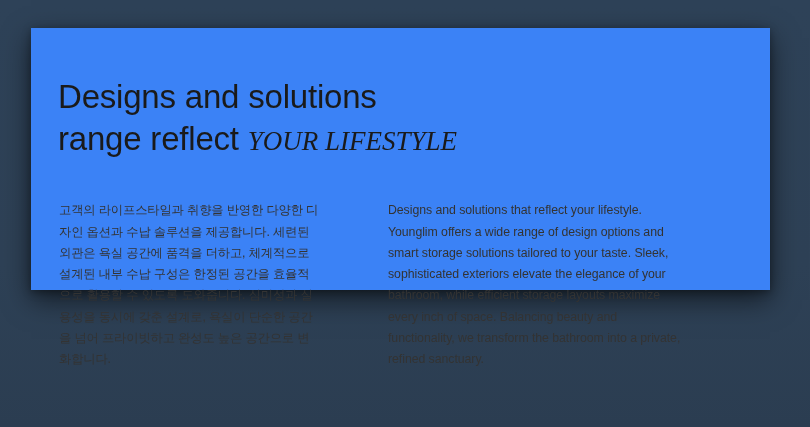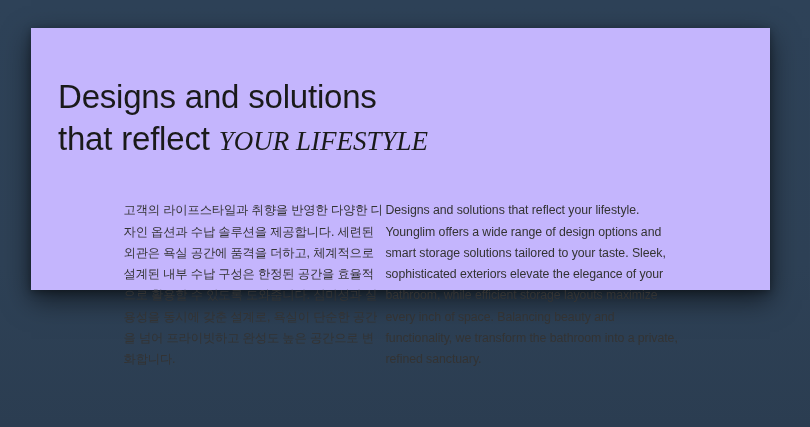--- a/index.html
+++ b/index.html
@@ -22,21 +22,21 @@
     background:
       linear-gradient(180deg, #2e4258 0%, #2e4156 62%, #2b3d51 100%);
   }
 
   .slide-card {
     position: absolute;
     left: 31px;
     top: 28px;
     width: 739px;
     height: 262px;
-    background: #c4b5fd;
+    background: #3b82f6;
     box-shadow:
       0 10px 26px rgba(0,0,0,0.55),
       0 2px 8px rgba(0,0,0,0.35);
   }
 
   .card-inner {
     position: absolute;
     left: 27px;
     top: 0;
     right: 24px;
@@ -64,49 +64,50 @@
     font-size: 27px;
     letter-spacing: 0px;
   }
 
   .body-columns {
     position: absolute;
     left: 1px;
     top: 160px;
     right: 0;
     display: flex;
-    justify-content: center;
+    gap: 56px;
   }
 
   .col {
     font-size: 12.3px;
     line-height: 21.3px;
     color: #333333;
     white-space: pre-line;
   }
   .col-ko {
     width: 262px;
     letter-spacing: -0.15px;
   }
   .col-en {
     width: 296px;
     letter-spacing: -0.05px;
+    margin-left: 11px;
   }
 </style>
 </head>
 <body>
 
 <div class="canvas"></div>
 
 <div class="slide-card">
   <div class="card-inner">
 
     <h1 class="headline">
       <span class="line">Designs and solutions</span>
-      <span class="line"><span>that reflect </span><span class="accent">YOUR LIFESTYLE</span></span>
+      <span class="line"><span>range reflect </span><span class="accent">YOUR LIFESTYLE</span></span>
     </h1>
 
     <div class="body-columns">
       <p class="col col-ko">고객의 라이프스타일과 취향을 반영한 다양한 디자인 옵션과 수납 솔루션을 제공합니다. 세련된 외관은 욕실 공간에 품격을 더하고, 체계적으로 설계된 내부 수납 구성은 한정된 공간을 효율적으로 활용할 수 있도록 도와줍니다. 심미성과 실용성을 동시에 갖춘 설계로, 욕실이 단순한 공간을 넘어 프라이빗하고 완성도 높은 공간으로 변화합니다.</p>
       <p class="col col-en">Designs and solutions that reflect your lifestyle. Younglim offers a wide range of design options and smart storage solutions tailored to your taste. Sleek, sophisticated exteriors elevate the elegance of your bathroom, while efficient storage layouts maximize every inch of space. Balancing beauty and functionality, we transform the bathroom into a private, refined sanctuary.</p>
     </div>
 
   </div>
 </div>
 

